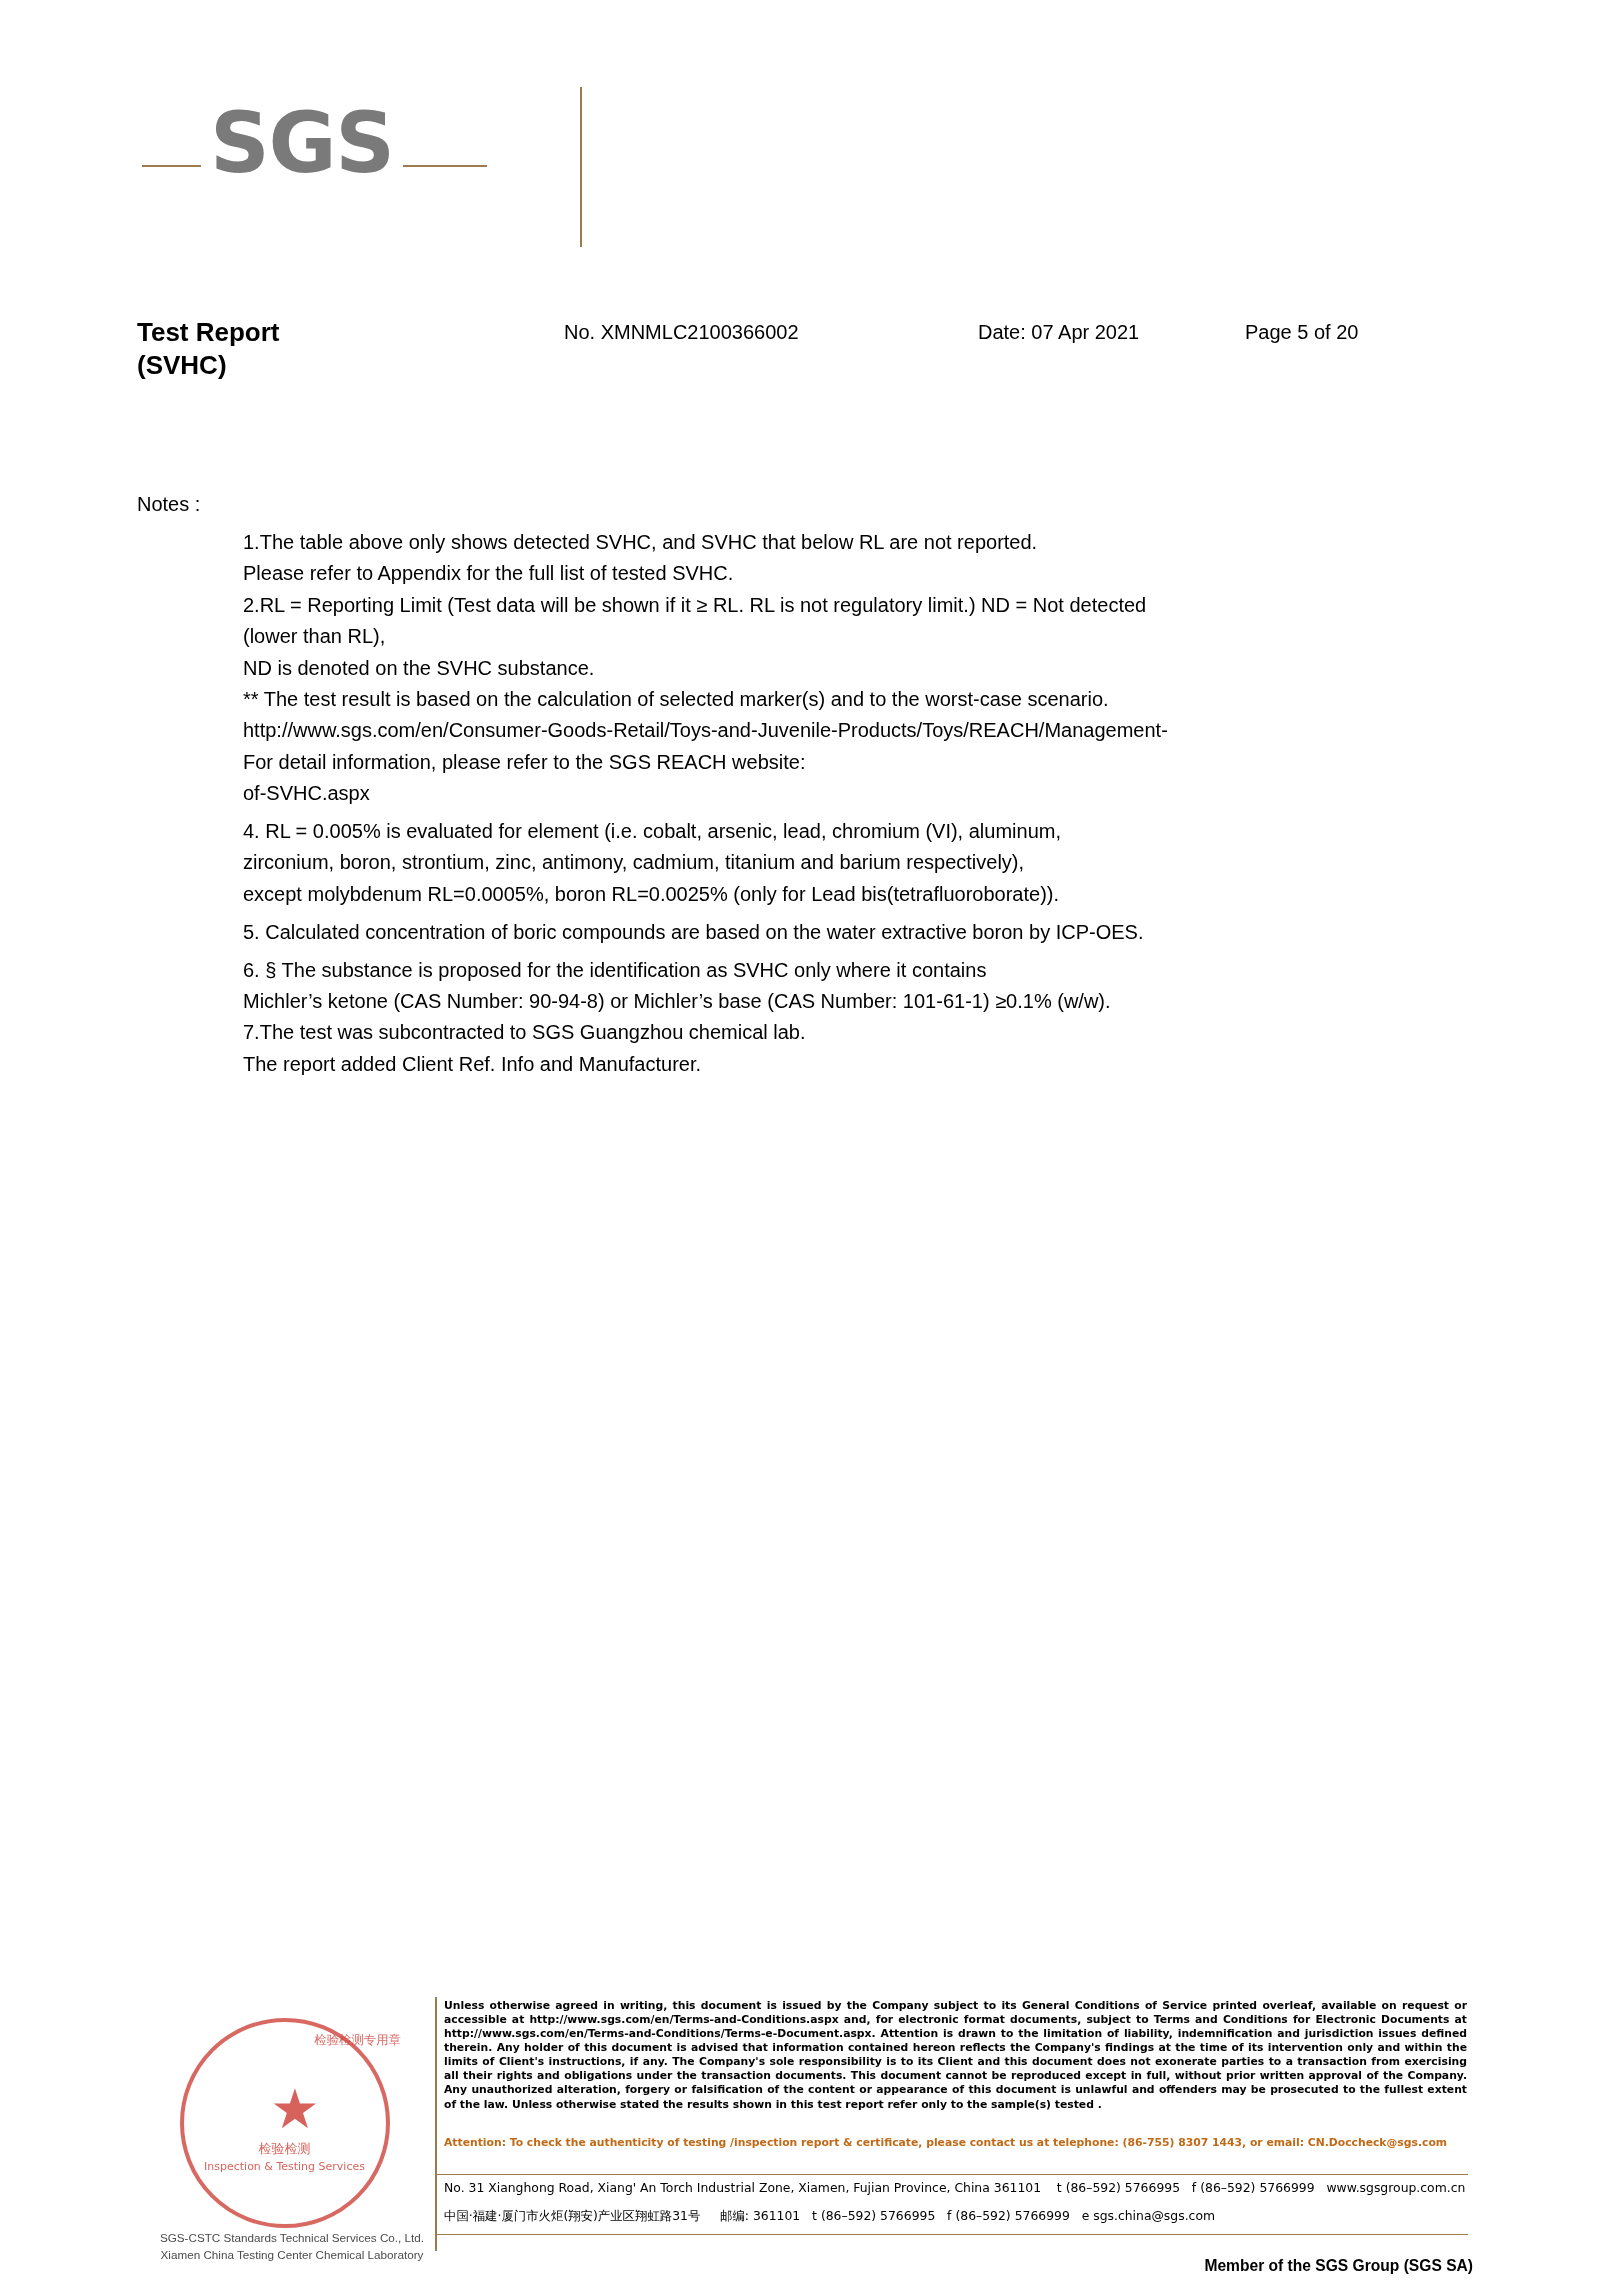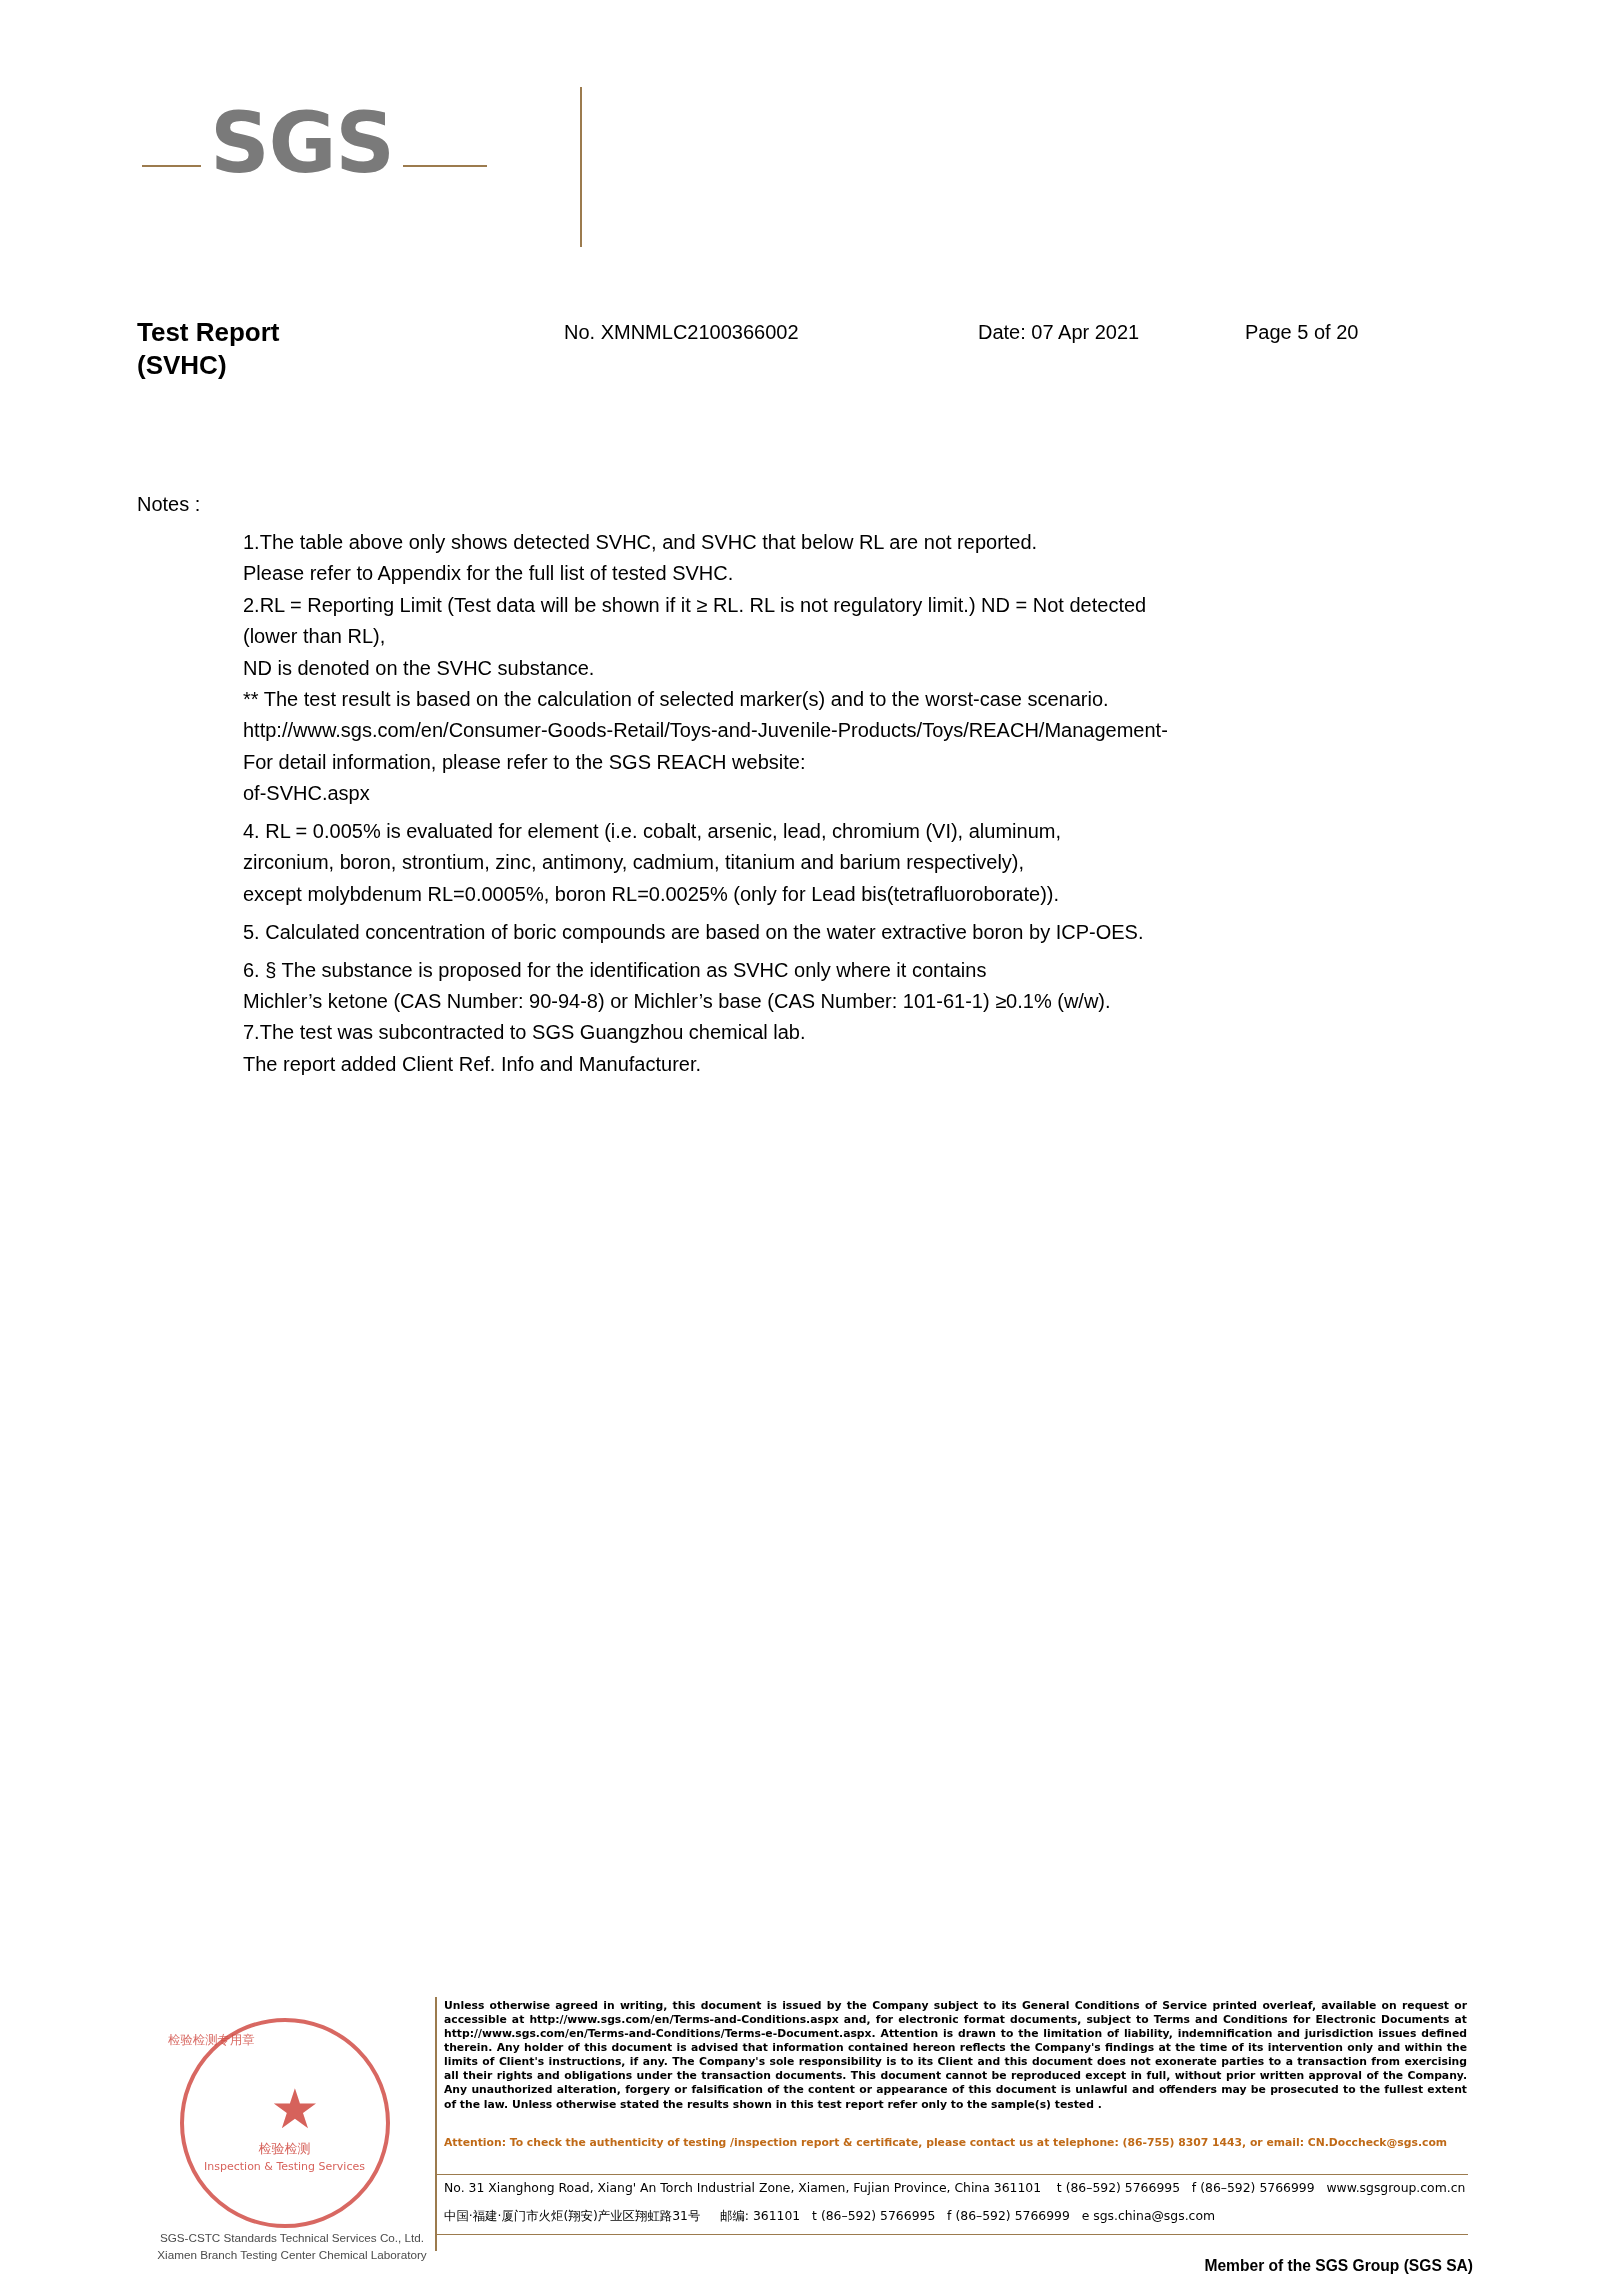--- a/index.html
+++ b/index.html
@@ -151,21 +151,21 @@
     color: #d0473f;
     font-size: 55px;
     line-height: 1;
     opacity: 0.85;
   }
   .stamp-top-text {
     position: absolute;
     left: 0;
     top: 26px;
     width: 233px;
-    text-align: left;
+    text-align: right;
     color: #d0473f;
     font-size: 12.4px;
     opacity: 0.8;
     font-family: "DejaVu Sans", sans-serif;
   }
   .stamp-mid-text {
     position: absolute;
     left: 0;
     top: 134px;
     width: 233px;
@@ -328,21 +328,21 @@
 
   <div class="footer">
 
     <div class="stamp">
       <div class="stamp-circle"></div>
       <div class="stamp-star">★</div>
       <div class="stamp-top-text">检验检测专用章</div>
       <div class="stamp-mid-text">检验检测</div>
       <div class="stamp-mid-text2">Inspection &amp; Testing Services</div>
       <div class="stamp-foot-1">SGS-CSTC Standards Technical Services Co., Ltd.</div>
-      <div class="stamp-foot-2">Xiamen Branch Testing Center Chemical Laboratory</div>
+      <div class="stamp-foot-2">Xiamen China Testing Center Chemical Laboratory</div>
     </div>
 
     <div class="footer-sep"></div>
 
     <div class="footer-text">Unless otherwise agreed in writing, this document is issued by the Company subject to its General Conditions of Service printed overleaf, available on request or accessible at http://www.sgs.com/en/Terms-and-Conditions.aspx and, for electronic format documents, subject to Terms and Conditions for Electronic Documents at http://www.sgs.com/en/Terms-and-Conditions/Terms-e-Document.aspx. Attention is drawn to the limitation of liability, indemnification and jurisdiction issues defined therein. Any holder of this document is advised that information contained hereon reflects the Company's findings at the time of its intervention only and within the limits of Client's instructions, if any. The Company's sole responsibility is to its Client and this document does not exonerate parties to a transaction from exercising all their rights and obligations under the transaction documents. This document cannot be reproduced except in full, without prior written approval of the Company. Any unauthorized alteration, forgery or falsification of the content or appearance of this document is unlawful and offenders may be prosecuted to the fullest extent of the law. Unless otherwise stated the results shown in this test report refer only to the sample(s) tested .</div>
     <div class="footer-attention">Attention: To check the authenticity of testing /inspection report &amp; certificate, please contact us at telephone: (86-755) 8307 1443, or email: CN.Doccheck@sgs.com</div>
 
     <div class="footer-hr"></div>
 
     <div class="addr-en">

